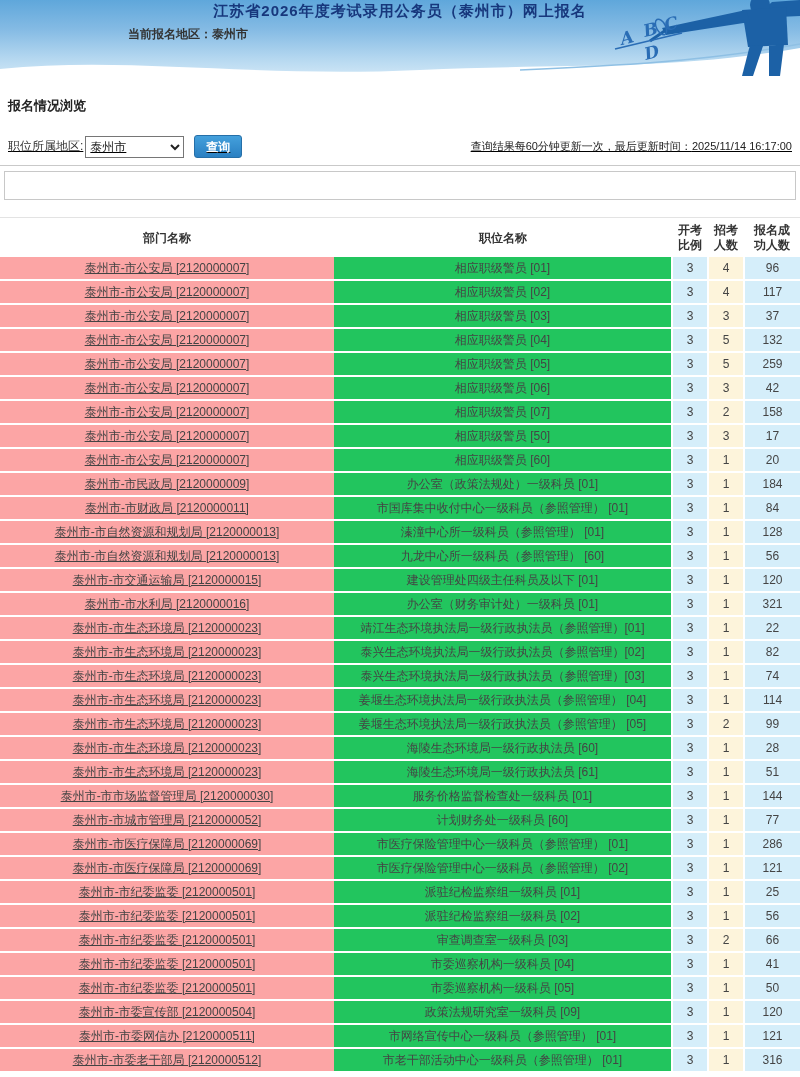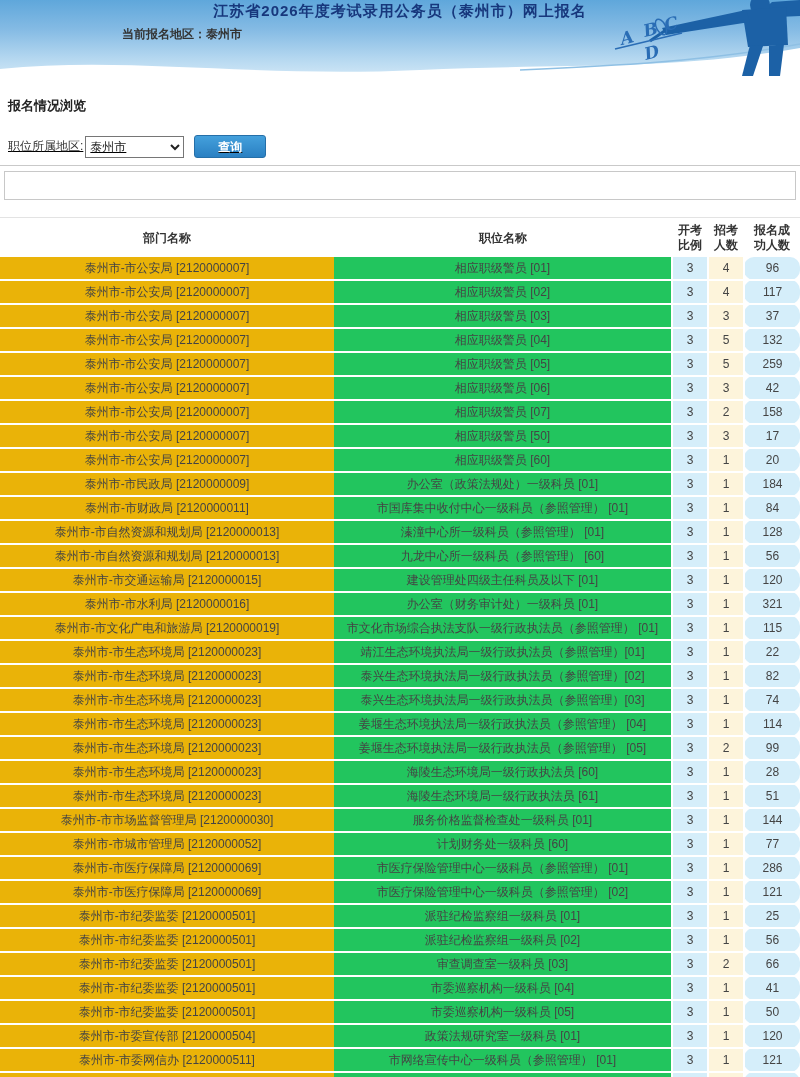--- a/index.html
+++ b/index.html
@@ -12,58 +12,58 @@
   .banner {
     position:relative; width:800px; height:85px; overflow:hidden;
     background:linear-gradient(180deg,#5fa7db 0%, #85bbe4 35%, #b9daf1 72%, #ddeef9 100%);
   }
   .banner svg { position:absolute; left:0; top:0; }
   .banner-title {
     position:absolute; top:2px; left:0; width:100%; text-align:center;
     font-size:15px; font-weight:bold; color:#17377c; letter-spacing:1px; z-index:3;
   }
   .banner-area {
-    position:absolute; top:26px; left:122px; font-size:12px; font-weight:bold;
+    position:absolute; top:26px; left:128px; font-size:12px; font-weight:bold;
     color:#333; z-index:3;
   }
   
   .section-title { margin:12px 12px 0 8px; font-size:13px; font-weight:bold; color:#222; }
   
   .query-row { display:flex; align-items:center; margin:20px 8px 0 8px;text-decoration:underline; }
   .query-label { font-size:12px; color:#333; }
   .region-select {
     width:99px; height:22px; font-size:12px; color:#222;
     border:1px solid #767676; background:#fff; margin-left:2px;
   }
   .search-btn {
-    margin-left:10px; width:72px; height:23px; cursor:pointer;
+    margin-left:10px; width:48px; height:23px; cursor:pointer;
     background:linear-gradient(180deg,#44a0dc 0%, #2a80c2 100%);
     color:#fff; font-weight:bold; font-size:12px;
     border:1px solid #256fa8; border-radius:3px; line-height:20px;
   }
   .update-note { margin-left:auto; font-size:11px; color:#222; }
   .divider { border-top:1px solid #c9c9c9; margin-top:7px; }
   .notice-box { margin:5px 4px 0 4px; height:27px; border:1px solid #c8c8c8; background:#fff; }
   
   .table-wrap { margin-top:17px; }
   table { width:800px; border-collapse:collapse; border-top:1px solid #e3e3e3; table-layout:fixed; }
   th {
     font-size:12px; font-weight:bold; color:#333; text-align:center;
     padding:5px 2px 4px 2px; line-height:15px; background:#fff; vertical-align:middle;
   }
   th.h-success { padding:5px 8px 4px 8px; }
   td {
     font-size:12px; color:#444; height:20px; text-align:center;
     border-bottom:2px solid #fff; overflow:hidden; white-space:nowrap;
   }
-  .c-dept    { background:#eab308; }
+  .c-dept    { background:#fca5a5;text-decoration:underline; }
   .c-pos     { background:#22c55e; }
   .c-ratio   { background:#d5eefa; border-left:2px solid #fff; }
   .c-count   { background:#fdf4db; border-left:2px solid #fff; }
-  .c-success { background:#d5eefa; border-left:2px solid #fff;border-radius:10px; }
+  .c-success { background:#d5eefa; border-left:2px solid #fff; }
   .doodle-letter { font-family:"DejaVu Serif","Liberation Serif",serif; font-style:italic; font-weight:bold; }
 </style>
 </head>
 <body>
 
 <div class="banner">
   <svg width="800" height="85" viewBox="0 0 800 85" aria-hidden="true">
 
     <path d="M0,85 L0,69 C130,56 250,78 420,70 C560,63 660,72 800,48 L800,85 Z" fill="#ffffff"></path>
     <path d="M520,70 C610,66 700,62 800,44" fill="none" stroke="#8fc0e4" stroke-width="1.5"></path>
@@ -93,20 +93,21 @@
 </div>
 
 <div class="section-title">报名情况浏览</div>
 
 <div class="query-row">
   <label class="query-label">职位所属地区:</label>
   <select class="region-select">
     <option>泰州市</option>
   </select>
   <button class="search-btn">查询</button>
+  <div class="update-note"><span>查询结果每60分钟更新一次，最后更新时间：</span><span>2025/11/14 16:17:00</span></div>
 </div>
 <div class="divider"></div>
 <div class="notice-box"></div>
 
 <div class="table-wrap">
   <table>
     <colgroup>
       <col style="width:334px">
         <col style="width:338px">
         <col style="width:36px">
@@ -222,27 +223,20 @@
           <td class="c-success">120</td>
         </tr>
         <tr>
           <td class="c-dept">泰州市-市水利局 [2120000016]</td>
           <td class="c-pos">办公室（财务审计处）一级科员 [01]</td>
           <td class="c-ratio">3</td>
           <td class="c-count">1</td>
           <td class="c-success">321</td>
         </tr>
         <tr>
-          <td class="c-dept">泰州市-市文化广电和旅游局 [2120000019]</td>
-          <td class="c-pos">市文化市场综合执法支队一级行政执法员（参照管理） [01]</td>
-          <td class="c-ratio">3</td>
-          <td class="c-count">1</td>
-          <td class="c-success">115</td>
-        </tr>
-        <tr>
           <td class="c-dept">泰州市-市生态环境局 [2120000023]</td>
           <td class="c-pos">靖江生态环境执法局一级行政执法员（参照管理）[01]</td>
           <td class="c-ratio">3</td>
           <td class="c-count">1</td>
           <td class="c-success">22</td>
         </tr>
         <tr>
           <td class="c-dept">泰州市-市生态环境局 [2120000023]</td>
           <td class="c-pos">泰兴生态环境执法局一级行政执法员（参照管理）[02]</td>
           <td class="c-ratio">3</td>
@@ -342,21 +336,21 @@
         </tr>
         <tr>
           <td class="c-dept">泰州市-市纪委监委 [2120000501]</td>
           <td class="c-pos">市委巡察机构一级科员 [05]</td>
           <td class="c-ratio">3</td>
           <td class="c-count">1</td>
           <td class="c-success">50</td>
         </tr>
         <tr>
           <td class="c-dept">泰州市-市委宣传部 [2120000504]</td>
-          <td class="c-pos">政策法规研究室一级科员 [01]</td>
+          <td class="c-pos">政策法规研究室一级科员 [09]</td>
           <td class="c-ratio">3</td>
           <td class="c-count">1</td>
           <td class="c-success">120</td>
         </tr>
         <tr>
           <td class="c-dept">泰州市-市委网信办 [2120000511]</td>
           <td class="c-pos">市网络宣传中心一级科员（参照管理） [01]</td>
           <td class="c-ratio">3</td>
           <td class="c-count">1</td>
           <td class="c-success">121</td>

